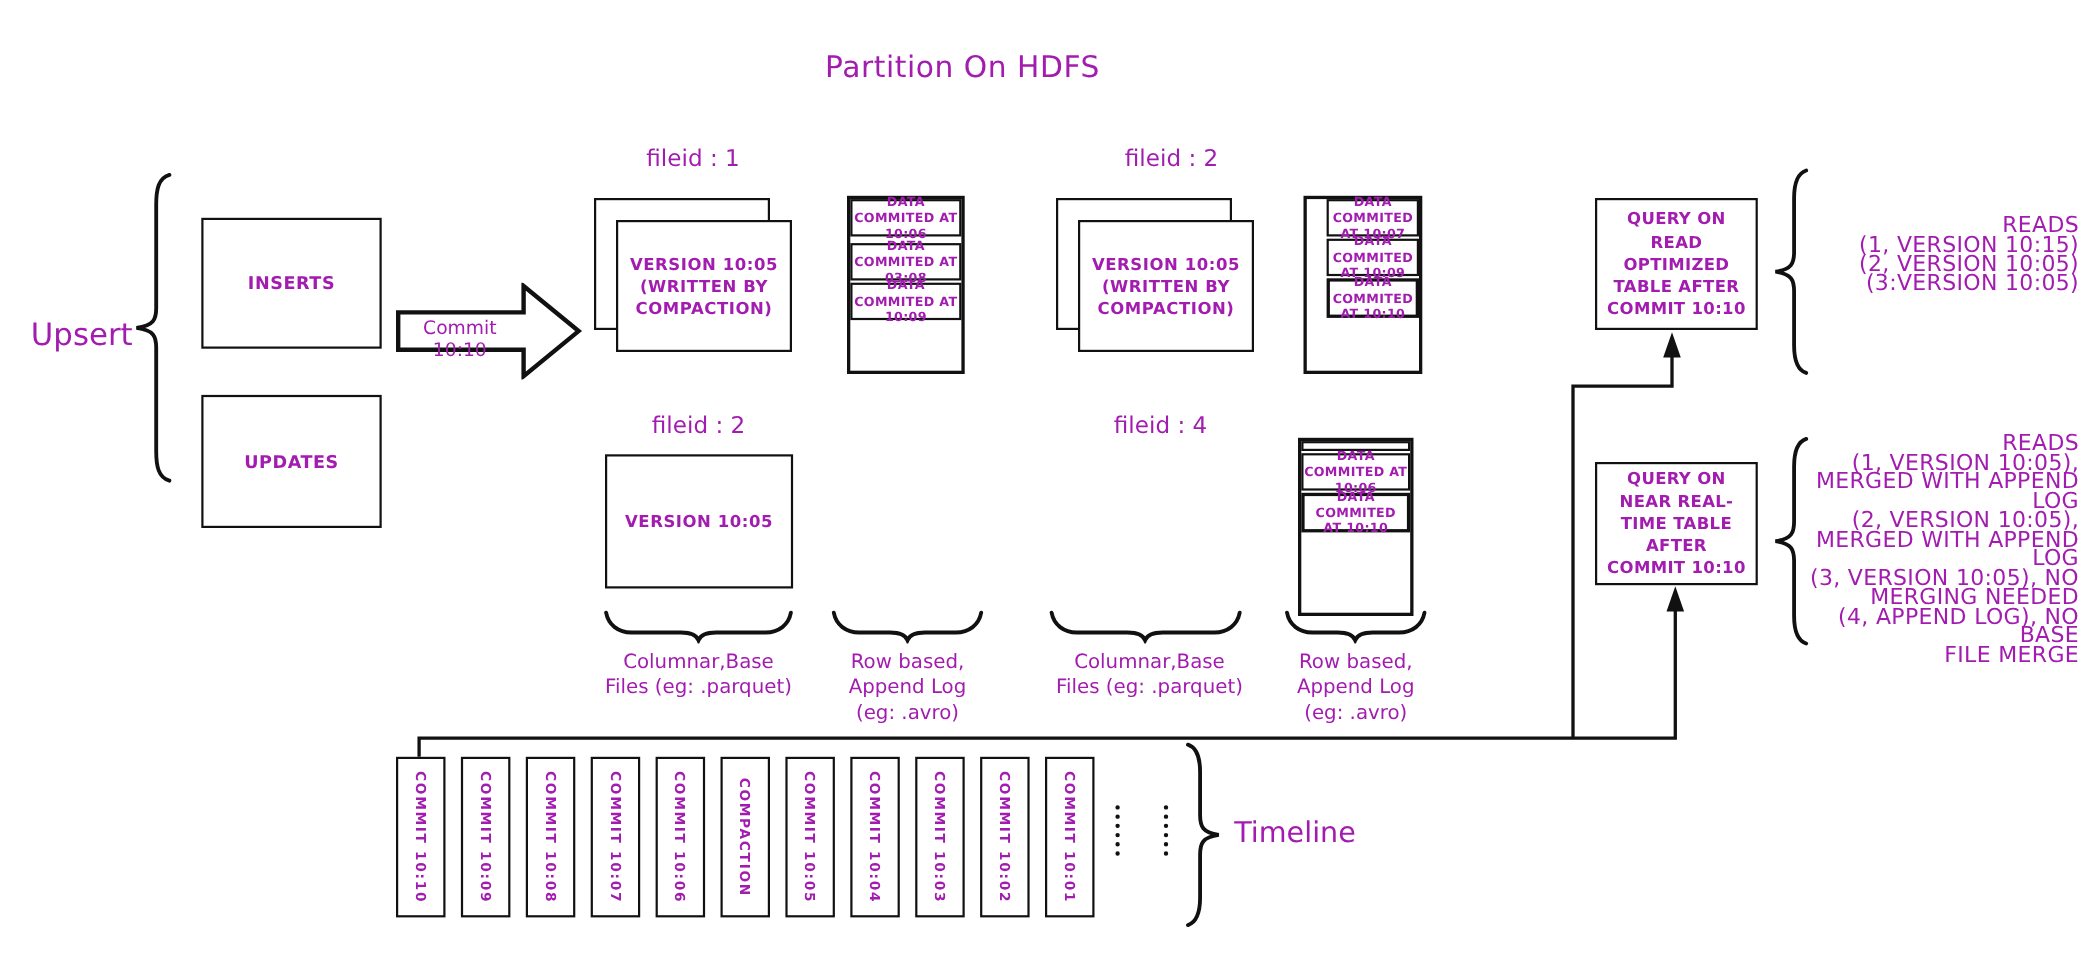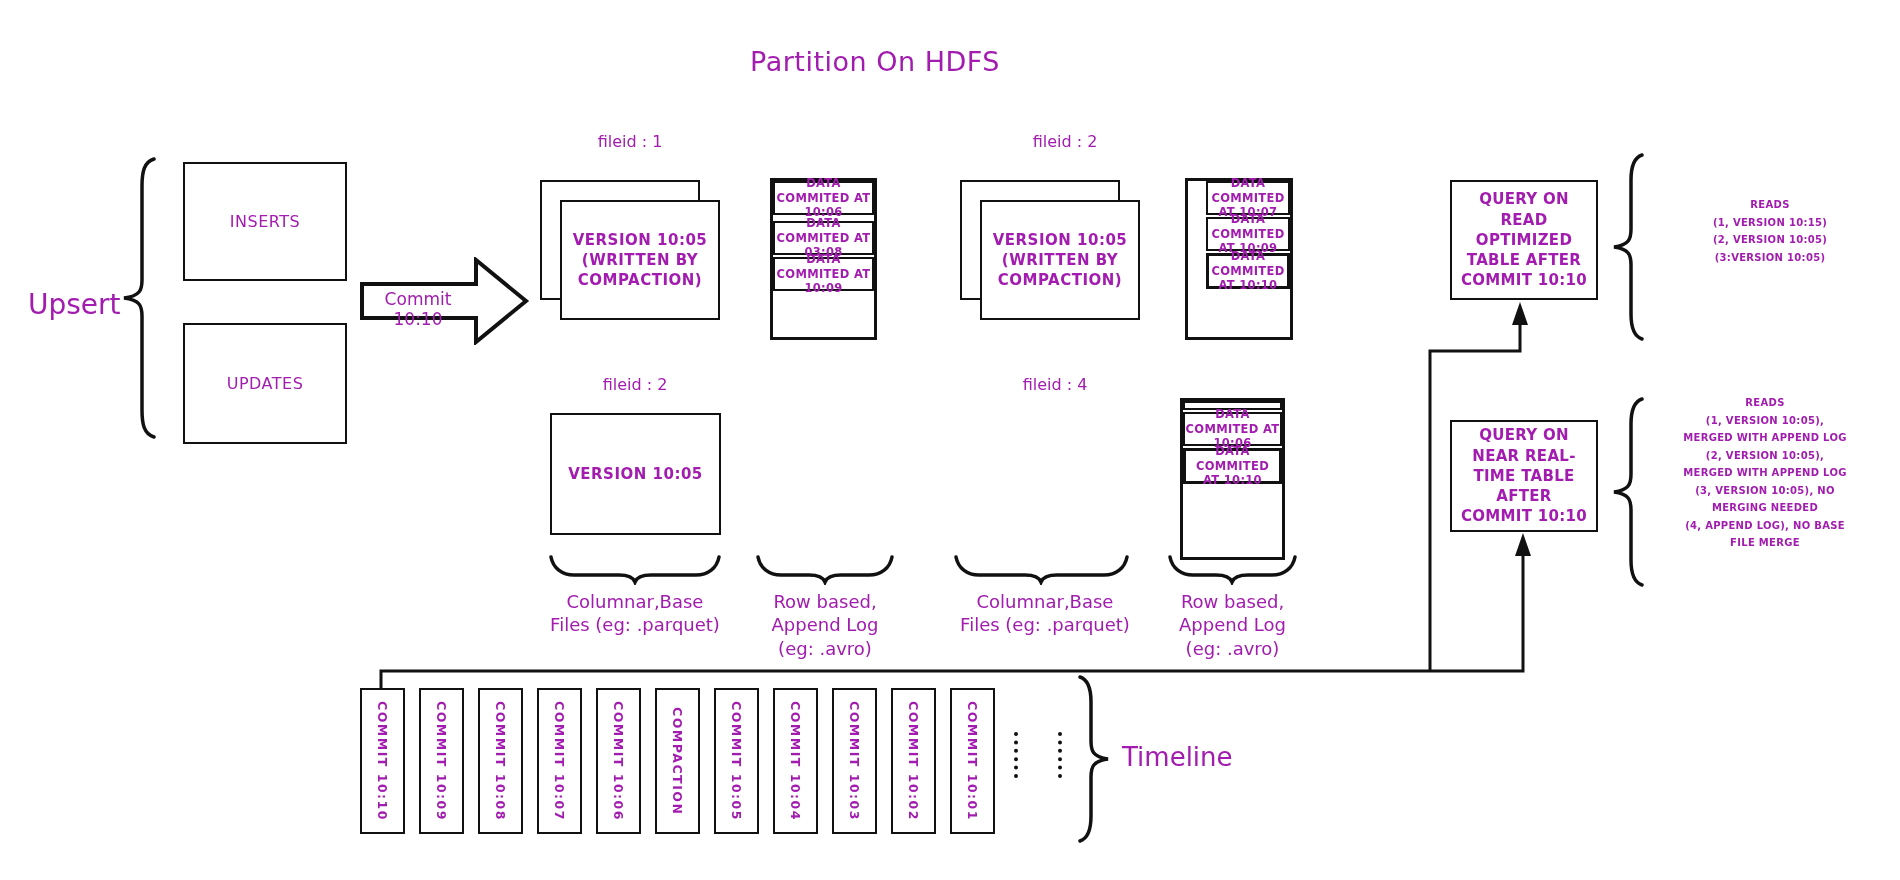--- a/index.html
+++ b/index.html
@@ -2,35 +2,35 @@
 <html><head>
 <meta charset="utf-8">
 <style>
   html,body{margin:0;padding:0;background:#fff;}
   .canvas{position:relative;width:1900px;height:880px;background:#fff;overflow:hidden;
           font-family:"DejaVu Sans",sans-serif;color:#a21caf;}
   .abs{position:absolute;}
   .center{text-align:center;}
   .box{position:absolute;border:2.5px solid #111;background:#fff;display:flex;
        align-items:center;justify-content:center;text-align:center;box-sizing:border-box;}
-  .cap{font-weight:normal;letter-spacing:.5px;}
+  .cap{font-weight:bold;letter-spacing:.5px;margin-top:36px;}
   .title{font-size:27px;letter-spacing:.5px;}
   .biglabel{font-size:28px;}
-  .fileid{font-size:16px;}
+  .fileid{font-size:21px;}
   .basefile-text{font-weight:bold;font-size:15px;line-height:1.35;letter-spacing:.5px;padding:4px;}
   .logbox{position:absolute;border:3px solid #111;background:#fff;box-sizing:border-box;
           display:flex;flex-direction:column;}
   .seg{border:2px solid #111;margin:0 0 2px 0;height:30px;display:flex;align-items:center;
        justify-content:center;text-align:center;font-weight:bold;font-size:11.5px;
        line-height:1.25;letter-spacing:.3px;box-sizing:content-box;}
   .seg.bold{border-width:3px;}
   .seg.thin{height:5px;}
   .gap{height:4px;}
   .querybox{font-weight:bold;font-size:15px;line-height:1.35;letter-spacing:.3px;padding:6px;}
-  .reads{font-weight:bold;font-size:10px;line-height:17.5px;letter-spacing:.3px;text-align:center;}
+  .reads{font-weight:normal;font-size:20px;line-height:17.5px;letter-spacing:.3px;text-align:right;}
   .ann{font-size:18px;line-height:1.3;text-align:center;}
   .tl-row{position:absolute;display:flex;gap:14px;}
   .tl-item{width:45px;height:146px;border:2.5px solid #111;background:#fff;box-sizing:border-box;
            display:flex;align-items:center;justify-content:center;}
   .tl-item span{writing-mode:vertical-rl;text-orientation:mixed;font-weight:bold;
                 font-size:12.5px;letter-spacing:1.5px;white-space:nowrap;}
   .dots{position:absolute;width:0;height:46px;border-left:4px dotted #111;}
   svg{display:block;}
   .stroke{stroke:#111;fill:none;stroke-width:3.5;stroke-linecap:round;}
 </style>

